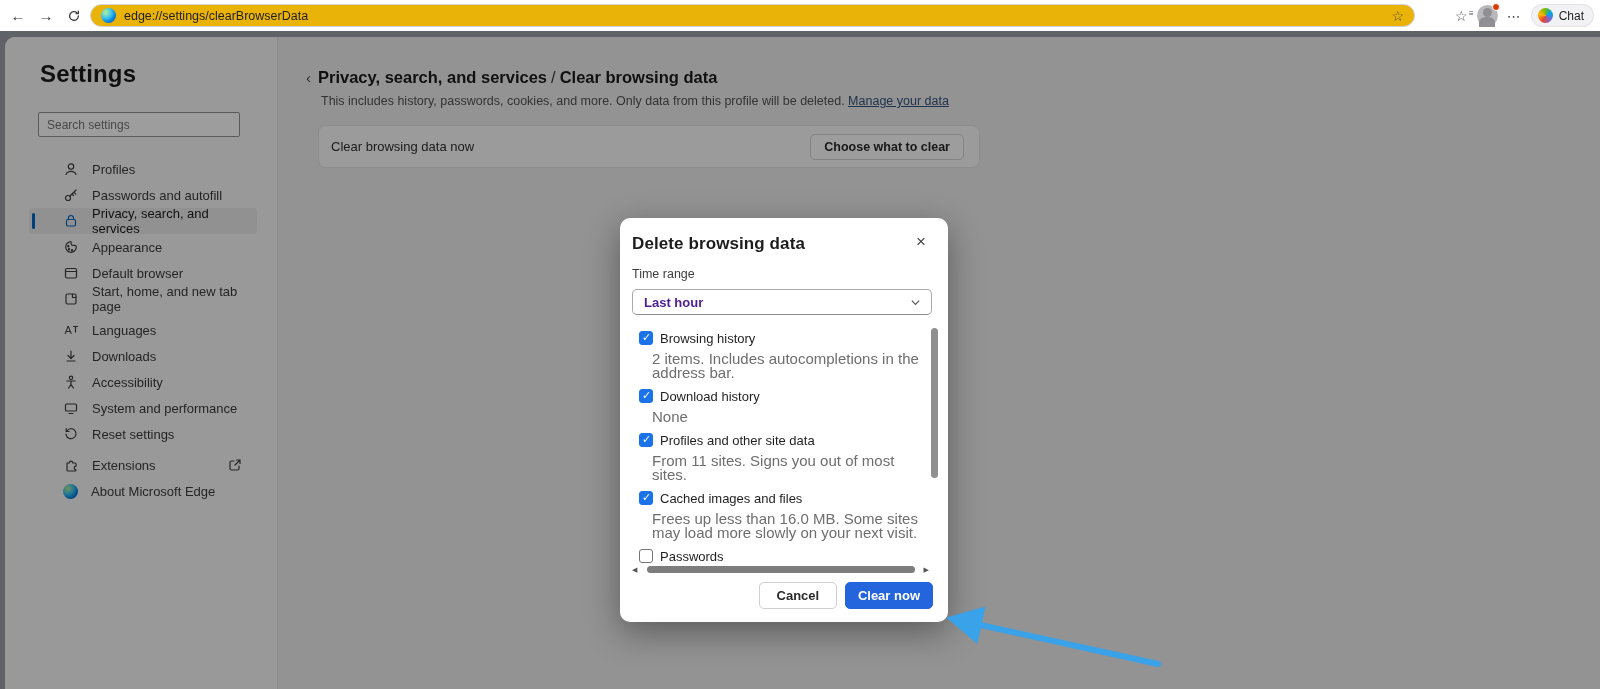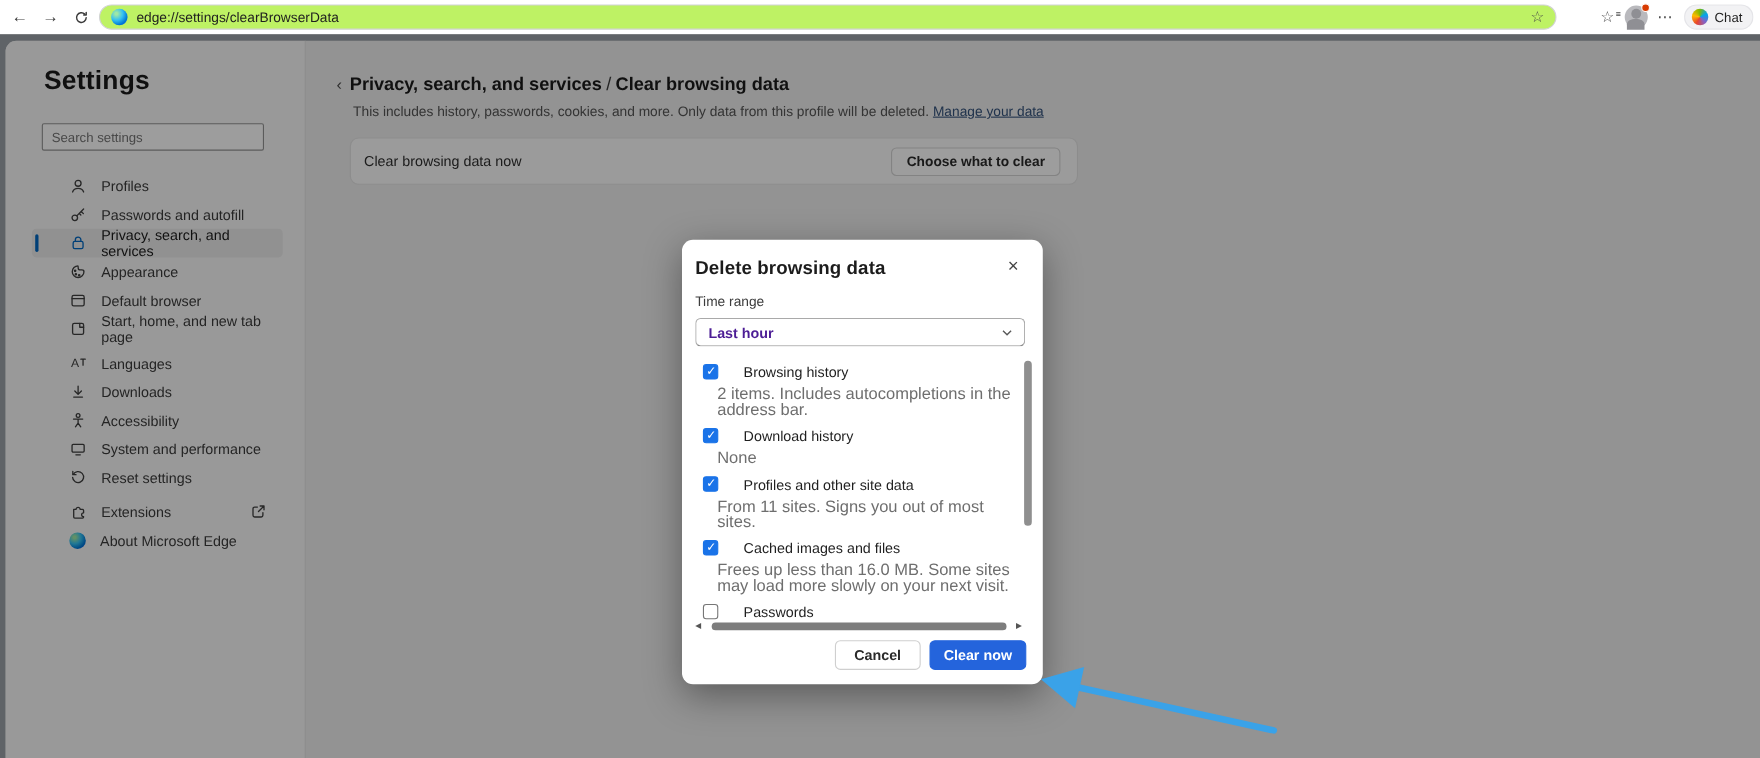--- a/index.html
+++ b/index.html
@@ -6,21 +6,21 @@
   html,body { width:1600px; height:689px; overflow:hidden;
     font-family:"Liberation Sans","DejaVu Sans",sans-serif; background:#fff; }
 
   
   .chrome { position:absolute; left:0; top:0; width:1600px; height:31px; background:#fff;
     display:flex; align-items:center; z-index:30; }
   .nav-btn { width:28px; height:26px; display:flex; align-items:center; justify-content:center;
     font-size:15px; color:#3c3c3c; border-radius:4px; }
   .nav-btn:first-child{ margin-left:4px; }
   .addr { position:absolute; left:90px; top:4px; width:1325px; height:23px; border:1px solid #d2d2d6;
-    border-radius:12px; background:#bef264; display:flex; align-items:center; padding:0 10px; }
+    border-radius:12px; background:#eab308; display:flex; align-items:center; padding:0 10px; }
   .edge-ball, .edge-ball-sm { width:15px; height:15px; border-radius:50%;
     background:radial-gradient(circle at 32% 30%, #9ee8a5 8%, #35c1f1 40%, #0078d7 70%, #174ae4 100%); }
   .addr .url { margin-left:8px; font-size:12.5px; color:#1f1f1f; flex:1; }
   .addr .star { font-size:14px; color:#4a4a4a; }
   .tb-right { position:absolute; right:6px; top:0; height:31px; display:flex; align-items:center; gap:9px; }
   .collections { font-size:14px; color:#4a4a4a; position:relative; }
   .collections i { position:absolute; right:-5px; top:1px; font-style:normal; font-size:8px; letter-spacing:-1px; }
   .avatar { width:21px; height:21px; border-radius:50%; background:#b9b9bd; position:relative; overflow:visible; }
   .avatar::before { content:""; position:absolute; left:6px; top:3px; width:9px; height:9px; border-radius:50%; background:#8f8f94; }
   .avatar::after  { content:""; position:absolute; left:2.5px; top:12px; width:16px; height:10px; border-radius:50% 50% 0 0; background:#8f8f94; }
@@ -81,21 +81,21 @@
     border-radius:10px; box-shadow:0 10px 34px rgba(0,0,0,.38); z-index:10; padding:16px 16px 0 12px; }
   .dlg-title { font-size:17px; font-weight:600; color:#1c1c1c; letter-spacing:.1px; }
   .dlg-close { position:absolute; right:16px; top:13px; width:22px; height:22px; display:flex;
     align-items:center; justify-content:center; font-size:17px; color:#454545; }
   .tr-label { margin-top:13px; font-size:12.5px; color:#3d3d3d; }
   .select { margin-top:8px; height:26px; border:1px solid #a9a9a9; border-bottom-color:#8a8a8a;
     border-radius:5px; display:flex; align-items:center; padding:0 10px 0 11px; background:#fff; }
   .select .val { font-size:13px; font-weight:600; color:#4c1d95; flex:1; }
   .select svg { width:11px; height:11px; stroke:#5a5a5a; fill:none; stroke-width:1.4; }
   .dlg-list { margin-top:13px; height:240px; overflow:hidden; position:relative; padding-left:7px; }
-  .item-row { display:flex; align-items:center; gap:23px; height:20px; }
+  .item-row { display:flex; align-items:center; gap:7px; height:20px; }
   .cb { width:14px; height:14px; border:1px solid #767676; border-radius:3px; background:#fff;
     flex:none; position:relative; }
   .cb.on { background:#1a73e8; border-color:#1a73e8; }
   .cb.on::after { content:"\2713"; position:absolute; left:2px; top:-1px; color:#fff; font-size:11px; font-weight:700; }
   .item-label { font-size:13px; color:#1f1f1f; }
   .item-desc { font-size:15px; color:#6e6e6e; line-height:14px; margin:4px 0 6px 13px; max-width:268px; }
   .item-desc:empty { display:none; }
   .vscroll { position:absolute; right:10px; top:110px; width:7px; height:150px; background:#8f8f8f; border-radius:4px; }
   .hscroll { position:absolute; left:12px; top:347px; width:297px; height:9px; display:flex; align-items:center; }
   .hs-arrow { font-size:7px; color:#555; line-height:9px; }

